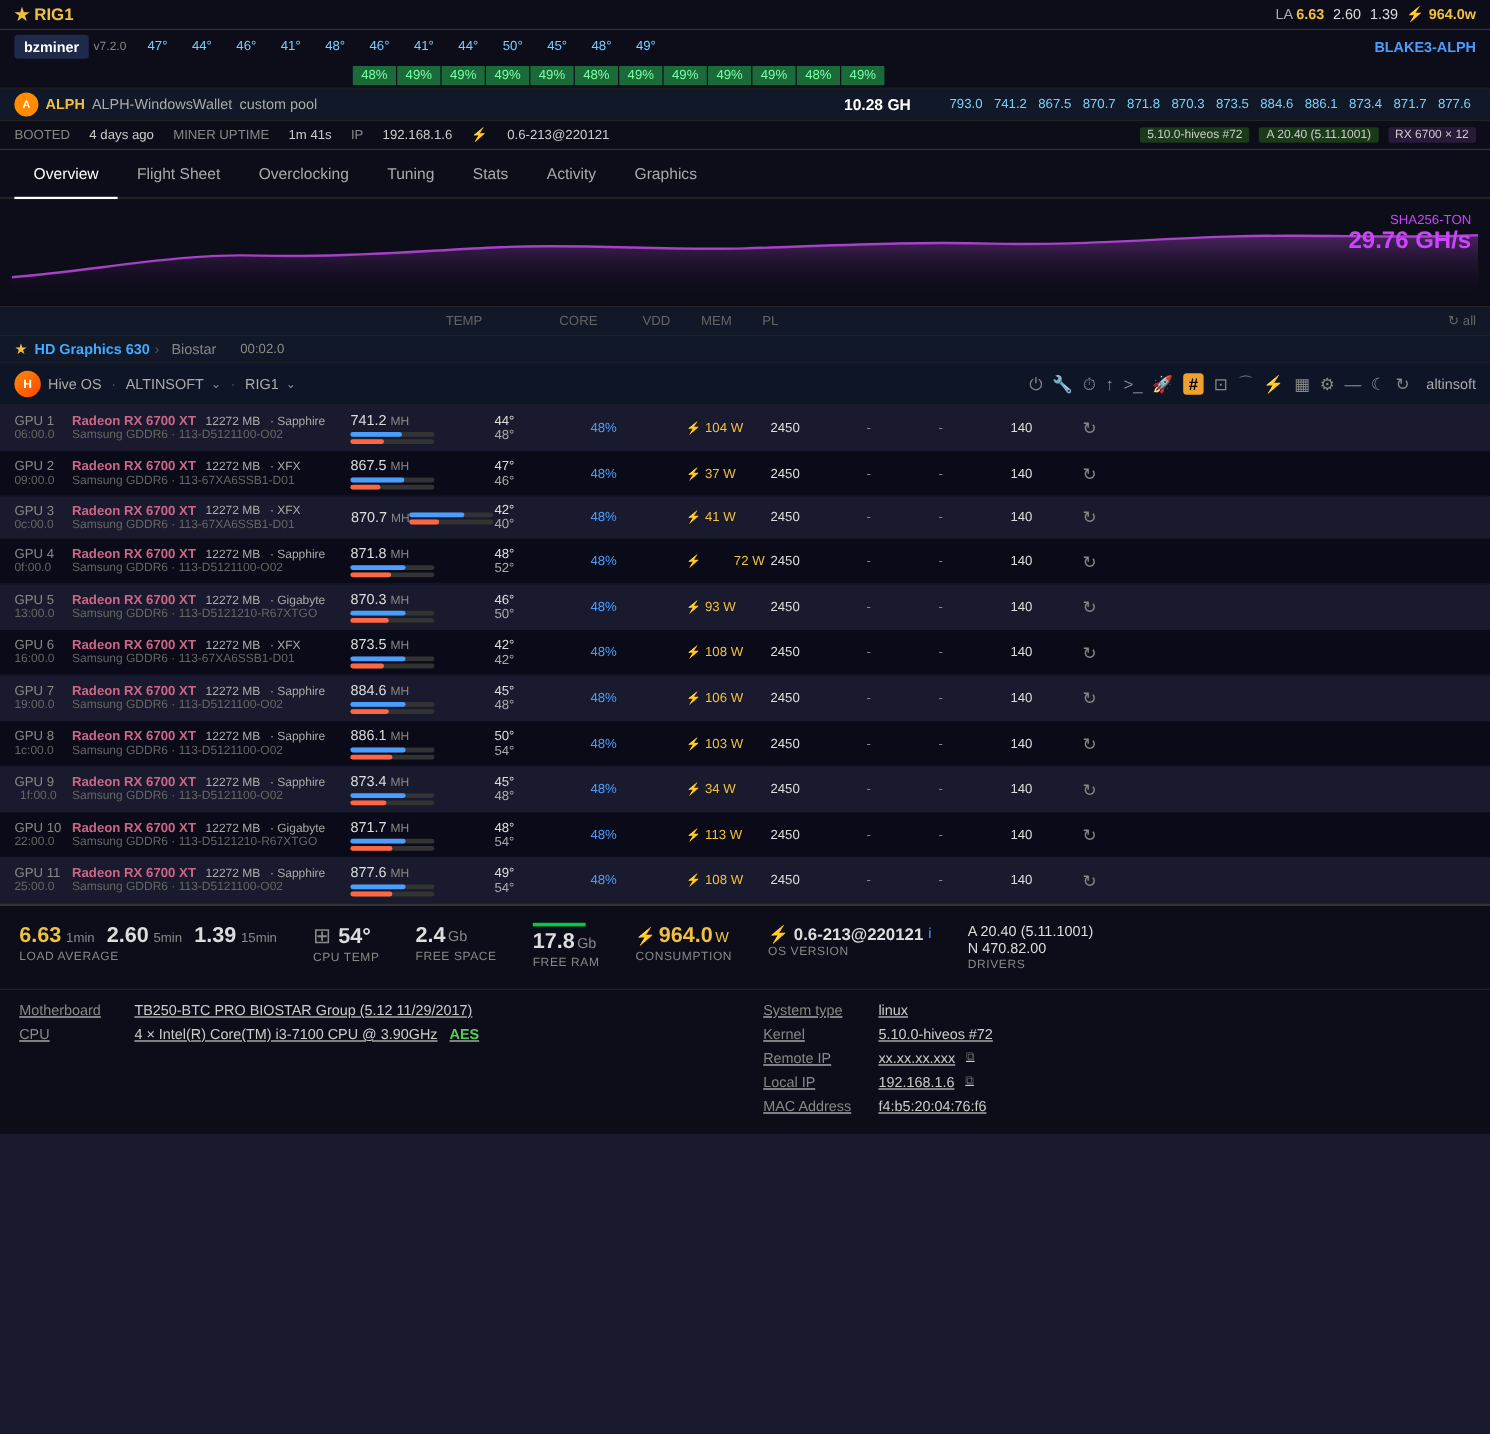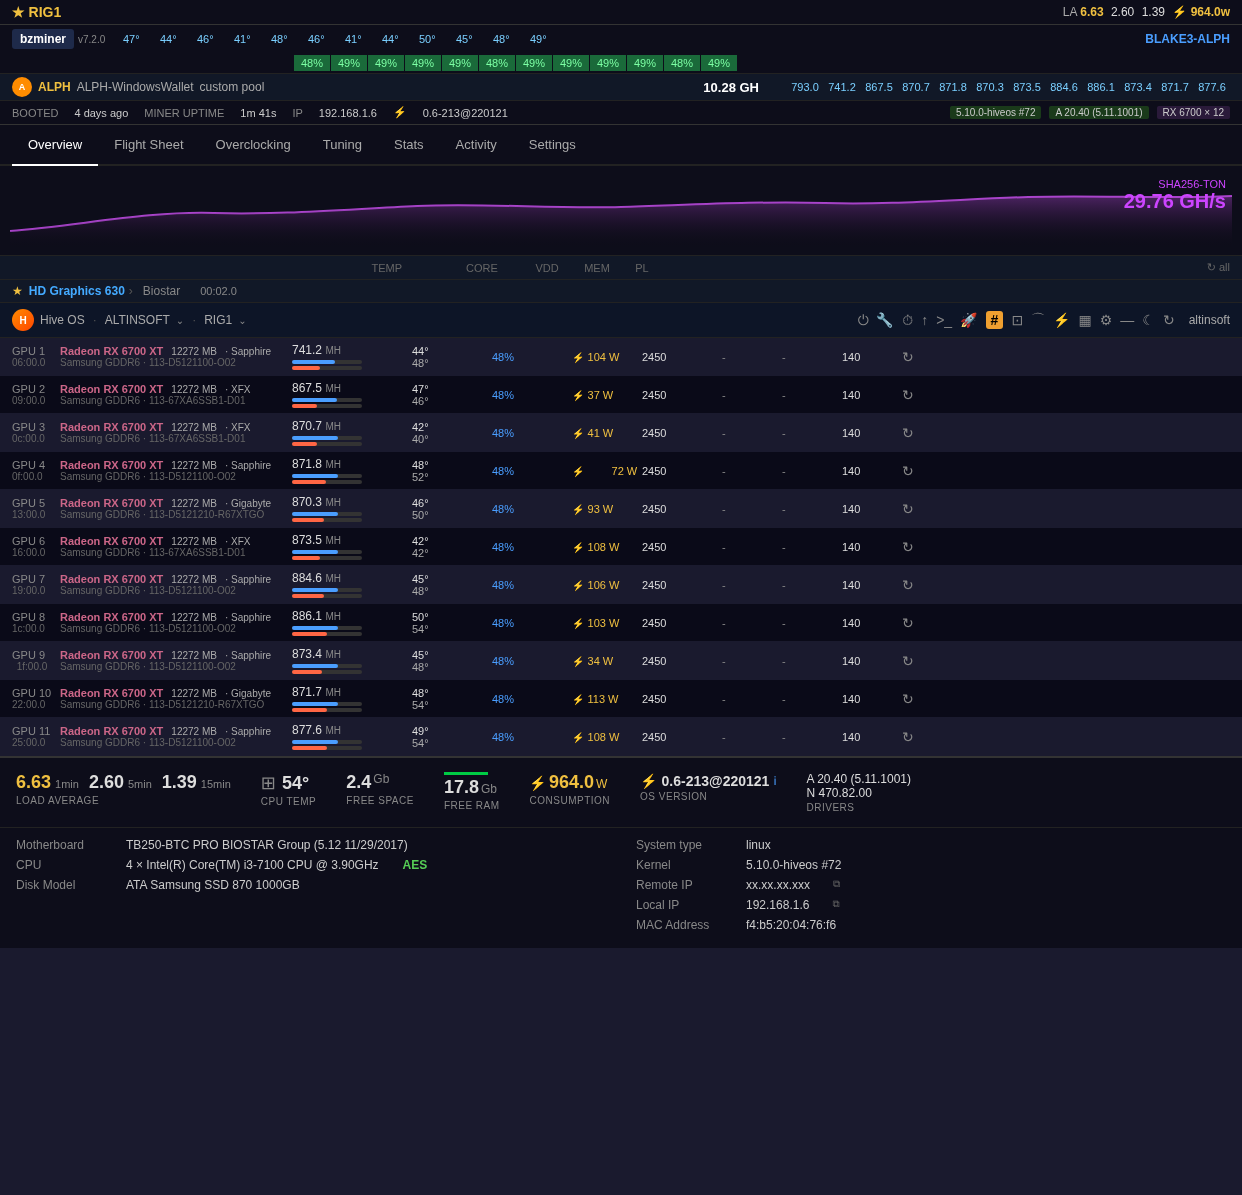--- a/index.html
+++ b/index.html
@@ -58,21 +58,21 @@
 
     
     .bottom-stats { background: #0d0d1a; padding: 14px 16px; display: flex; gap: 30px; align-items: flex-start; border-top: 2px solid #222; }
     .stat-group { display: flex; flex-direction: column; gap: 2px; }
     .stat-val { font-size: 18px; font-weight: bold; color: #f0c040; }
     .stat-val2 { font-size: 18px; font-weight: bold; color: #ddd; }
     .stat-label { color: #888; font-size: 10px; text-transform: uppercase; letter-spacing: 0.5px; }
 
     
     .bottom-info { background: #0d0d1a; padding: 10px 16px 16px; display: grid; grid-template-columns: 1fr 1fr; gap: 6px 30px; border-top: 1px solid #222; font-size: 12px; }
-    .info-row { display: flex; gap: 20px; }
+    .info-row { display: flex; gap: 6px; text-decoration: underline; }
     .info-label { color: #888; min-width: 90px; }
     .info-val { color: #ccc; }
     .info-val-green { color: #5c5; font-weight: bold; }
     .copy-icon { color: #666; cursor: pointer; margin-left: 3px; font-size: 10px; }
 
     .load-vals { display: flex; gap: 4px; align-items: baseline; }
 
     .scrollable { overflow-y: auto; max-height: 480px; }
   </style>
 </head>
@@ -178,21 +178,21 @@
   </div>
 </div>
 
 <div class="nav-tabs">
   <div class="nav-tab active">Overview</div>
   <div class="nav-tab">Flight Sheet</div>
   <div class="nav-tab">Overclocking</div>
   <div class="nav-tab">Tuning</div>
   <div class="nav-tab">Stats</div>
   <div class="nav-tab">Activity</div>
-  <div class="nav-tab">Settings</div>
+  <div class="nav-tab">Graphics</div>
 </div>
 
 <div class="chart-area">
   <div class="chart-inner">
     <svg width="100%" height="80" viewBox="0 0 900 80" preserveAspectRatio="none">
       <defs>
         <linearGradient id="chartGrad" x1="0" y1="0" x2="0" y2="1">
           <stop offset="0%" stop-color="#aa44cc" stop-opacity="0.4"></stop>
           <stop offset="100%" stop-color="#000" stop-opacity="0"></stop>
         </linearGradient>
@@ -363,21 +363,21 @@
         <span style="color:#888;font-size:11px;min-width:40px;">GPU 3</span>
         <span style="color:#cc6688;font-weight:bold;font-size:11px;">Radeon RX 6700 XT</span>
         <span style="color:#aaa;font-size:10px;">12272 MB</span>
         <span style="color:#aaa;font-size:10px;">· XFX</span>
       </div>
       <div style="display:flex;gap:8px;align-items:center;">
         <span style="color:#666;font-size:10px;min-width:40px;">0c:00.0</span>
         <span style="color:#666;font-size:10px;">Samsung GDDR6 · 113-67XA6SSB1-D01</span>
       </div>
     </div>
-    <div style="display:flex;flex-direction:column;justify-content:center;">
+    <div style="display:flex;justify-content:center;">
       <span style="color:#ddd;font-size:12px;">870.7 <span style="color:#888;font-size:10px;">MH</span></span>
       <div style="display:flex;flex-direction:column;gap:2px;margin-top:3px;">
         <div style="background:#333;height:4px;border-radius:2px;width:70px;">
           <div style="background:#4a9eff;height:4px;border-radius:2px;width:65%;"></div>
         </div>
         <div style="background:#333;height:4px;border-radius:2px;width:70px;">
           <div style="background:#ff6644;height:4px;border-radius:2px;width:35%;"></div>
         </div>
       </div>
     </div>
@@ -831,21 +831,21 @@
     <span class="stat-label">LOAD AVERAGE</span>
   </div>
   <div class="stat-group">
     <div style="display:flex;align-items:center;gap:6px;">
       <span style="color:#888;font-size:18px;">⊞</span>
       <span style="font-size:18px;font-weight:bold;color:#ddd;">54°</span>
     </div>
     <span class="stat-label">CPU TEMP</span>
   </div>
   <div class="stat-group">
-    <div style="display:flex;align-items:flex-start;gap:2px;">
+    <div style="display:flex;align-items:center;gap:2px;">
       <span style="font-size:18px;font-weight:bold;color:#ddd;">2.4</span>
       <span style="font-size:12px;color:#888;">Gb</span>
     </div>
     <span class="stat-label">FREE SPACE</span>
   </div>
   <div class="stat-group">
     <div style="position:relative;">
       <div style="height:3px;background:#00cc44;width:80%;margin-bottom:2px;"></div>
       <div style="display:flex;align-items:baseline;gap:2px;">
         <span style="font-size:18px;font-weight:bold;color:#ddd;">17.8</span>
@@ -883,24 +883,20 @@
   <div style="display:flex;flex-direction:column;gap:6px;">
     <div class="info-row">
       <span class="info-label">Motherboard</span>
       <span class="info-val">TB250-BTC PRO BIOSTAR Group (5.12 11/29/2017)</span>
     </div>
     <div class="info-row">
       <span class="info-label">CPU</span>
       <span class="info-val">4 × Intel(R) Core(TM) i3-7100 CPU @ 3.90GHz</span>
       <span class="info-val-green" style="margin-left:4px;">AES</span>
     </div>
-    <div class="info-row">
-      <span class="info-label">Disk Model</span>
-      <span class="info-val">ATA Samsung SSD 870 1000GB</span>
-    </div>
   </div>
   <div style="display:flex;flex-direction:column;gap:6px;">
     <div class="info-row">
       <span class="info-label">System type</span>
       <span class="info-val">linux</span>
     </div>
     <div class="info-row">
       <span class="info-label">Kernel</span>
       <span class="info-val">5.10.0-hiveos #72</span>
     </div>

